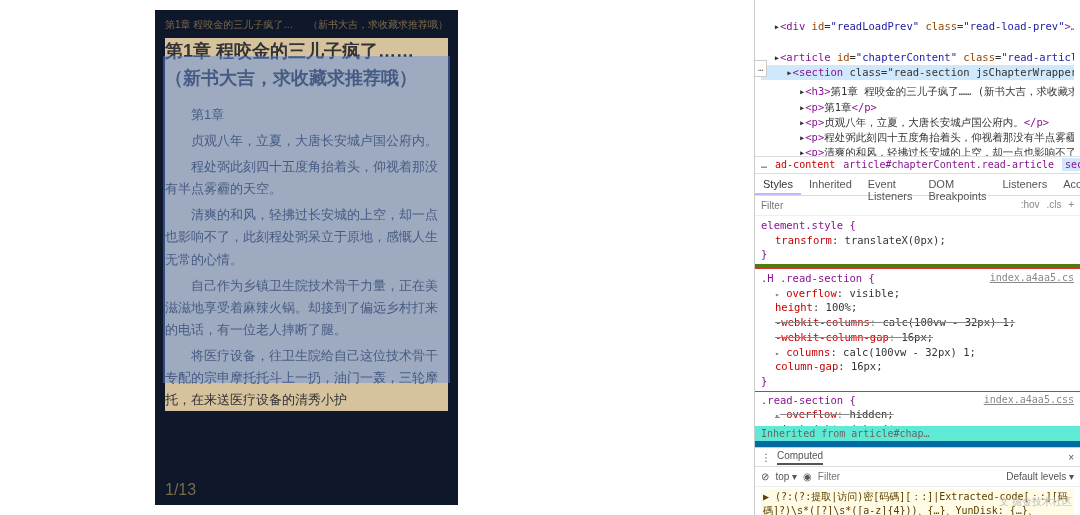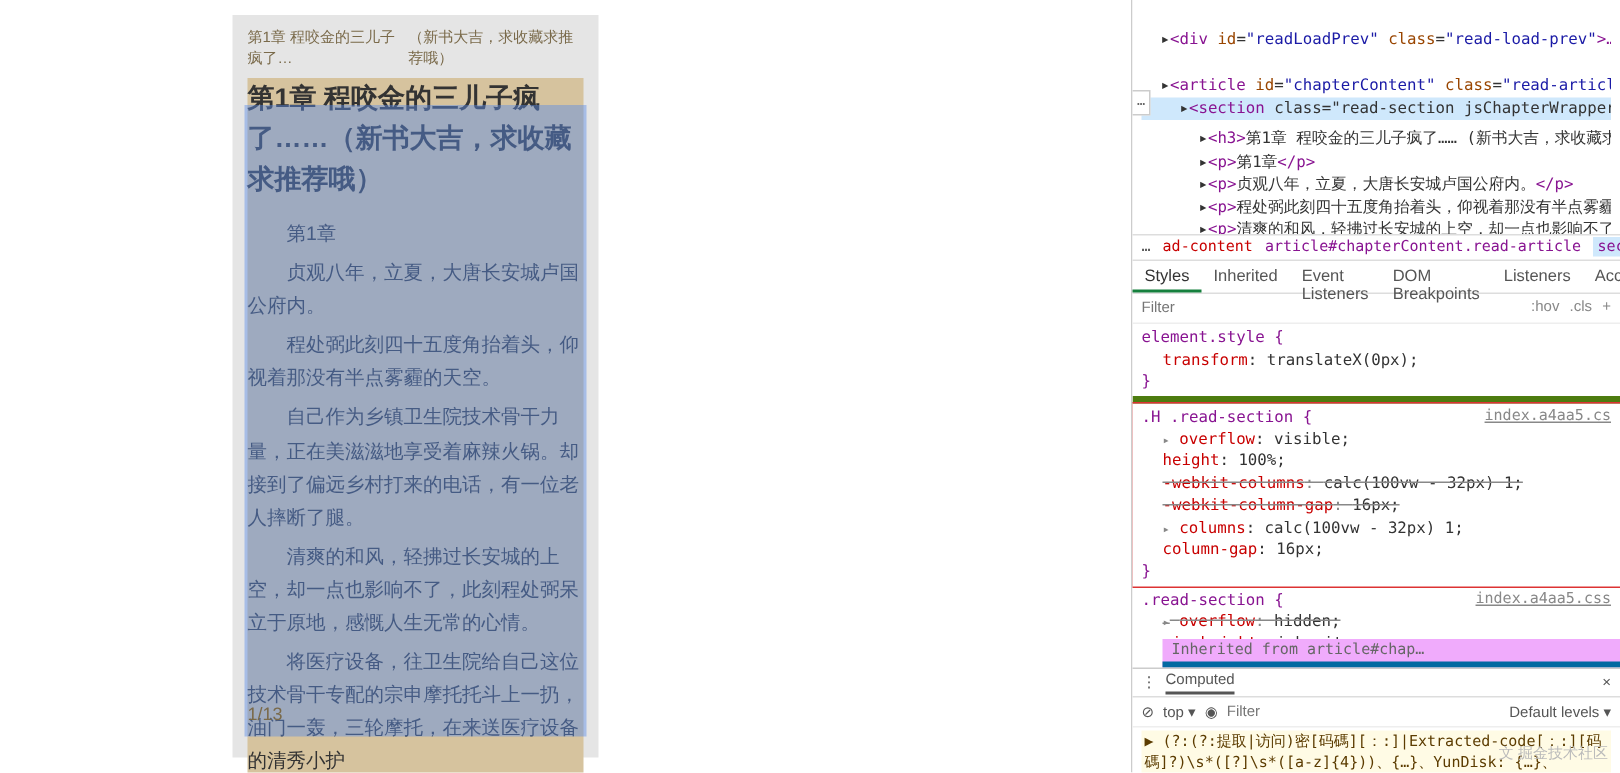--- a/index.html
+++ b/index.html
@@ -1,51 +1,51 @@
 <!DOCTYPE html>
 <html><head>
 <meta charset="utf-8">
 <style>
 * { box-sizing: border-box; margin: 0; padding: 0; }
 body { font-family: Arial, "Microsoft YaHei", sans-serif; font-size: 12px; background: #fff; color: #333; width: 1080px; height: 515px; overflow: hidden; position: relative; }
 .left-pane { position: absolute; left: 0; top: 0; width: 755px; height: 515px; border-right: 1px solid #ccc; background: #fff; }
-.reader-outer { position: absolute; left: 155px; top: 10px; width: 244px; height: 495px; background: #e5e5e5; padding: 8px 10px; }
+.reader-outer { position: absolute; left: 155px; top: 10px; width: 303px; height: 495px; background: #0f172a; padding: 8px 10px; }
 .reader-top { font-size: 10px; color: #7a6a4a; display: flex; justify-content: space-between; margin-bottom: 6px; }
 .reader-body { position: relative; background: #d6c39e; color: #333; font-size: 13px; line-height: 1.7; }
 .reader-body h2 { font-size: 18px; font-weight: bold; margin-bottom: 12px; line-height: 1.5; }
 .reader-body p { text-indent: 2em; margin-bottom: 4px; }
 .selection { position: absolute; left: -2px; right: -2px; top: 18px; bottom: 28px; background: rgba(90,140,230,0.45); pointer-events: none; }
-.pagenum { position: absolute; left: 10px; bottom: 22px; font-size: 12px; color: #7a6a4a; margin-top: 42px; }
+.pagenum { position: absolute; left: 10px; bottom: 6px; font-size: 16px; color: #7a6a4a; margin-top: 42px; }
 .right-pane { position: absolute; left: 755px; top: 0; width: 325px; height: 515px; background: #fff; font-family: Menlo, Consolas, monospace; }
 .dom-tree { height: 156px; overflow: hidden; padding: 4px 6px; font-size: 10.5px; line-height: 1.45; color: #333; white-space: nowrap; }
 .dom-tree .l { overflow: hidden; text-overflow: clip; }
 .cm { color: #090; }
 .tg { color: #881391; }
 .at { color: #994500; }
 .st { color: #1a1aa6; }
 .tx { color: #333; }
 .strike { text-decoration: line-through; color: #888; }
 .hl-row { background: #cfe8fc; display: inline-block; width: 100%; }
 .ellipsis { position: absolute; left: -1px; top: 60px; background: #fff; color: #666; font-size: 9px; padding: 1px 3px; border: 1px solid #ccc; }
 .crumbs { height: 18px; border-top: 1px solid #ddd; border-bottom: 1px solid #ddd; font-size: 10px; padding: 2px 6px; white-space: nowrap; overflow: hidden; color: #555; }
 .crumbs span { margin-right: 2px; }
 .crumbs .sel { background: #cfe8fc; padding: 1px 3px; }
 .tabs { height: 22px; border-bottom: 1px solid #ddd; display: flex; font-size: 11px; font-family: Arial; }
 .tabs div { padding: 4px 8px; color: #555; }
-.tabs .active { color: #333; border-bottom: 2px solid #15803d; }
+.tabs .active { color: #333; border-bottom: 2px solid #c4b5fd; }
 .filter-row { height: 20px; border-bottom: 1px solid #eee; display: flex; justify-content: space-between; font-size: 10px; color: #888; padding: 3px 6px; font-family: Arial; }
 .styles { height: 210px; overflow: hidden; font-size: 10.5px; line-height: 1.4; }
 .rule { border-bottom: 5px solid #4d7c0f; padding: 2px 6px; position: relative; }
 .rule .src { position: absolute; right: 6px; top: 2px; color: #888; font-size: 10px; text-decoration: underline; margin-left: 12px; }
 .prop { padding-left: 14px; }
 .pn { color: #c80000; }
 .pv { color: #333; }
 .tri { color: #888; font-size: 8px; }
 .redbox { border: 1px solid #d33; margin: -1px; }
-.inh { padding: 2px 6px; background: #f0abfc; color: #666; font-size: 10px; border-bottom: 4px solid #0369a1; margin-left: 20px; }
+.inh { padding: 2px 6px; background: #5eead4; color: #666; font-size: 10px; border-bottom: 6px solid #0369a1; }
 .console-hdr { height: 20px; border-top: 1px solid #ccc; border-bottom: 1px solid #ddd; display: flex; align-items: center; padding: 0 6px; font-size: 10px; font-family: Arial; color: #555; gap: 6px; }
 .console-bar { height: 20px; border-bottom: 1px solid #eee; display: flex; align-items: center; padding: 0 6px; font-size: 10px; font-family: Arial; color: #555; gap: 6px; }
 .console-body { padding: 2px 6px; font-size: 10px; line-height: 1.4; color: #333; overflow: hidden; }
 .warn { color: #5c3c00; background: #fffbe5; padding: 1px 2px; }
 .watermark { position: absolute; right: 8px; bottom: 6px; font-size: 10px; color: #bbb; font-family: Arial; }
 </style>
 </head>
 <body>
 
 <div class="left-pane">
@@ -53,22 +53,22 @@
     <div class="reader-top">
       <span>第1章 程咬金的三儿子疯了…</span>
       <span>（新书大吉，求收藏求推荐哦）</span>
     </div>
     <div class="reader-body">
       <div class="selection"></div>
       <h2>第1章 程咬金的三儿子疯了……（新书大吉，求收藏求推荐哦）</h2>
       <p>第1章</p>
       <p>贞观八年，立夏，大唐长安城卢国公府内。</p>
       <p>程处弼此刻四十五度角抬着头，仰视着那没有半点雾霾的天空。</p>
+      <p>清爽的和风，轻拂过长安城的上空，却一点也影响不了，此刻程处弼呆立于原地，感慨人生无常的心情。</p>
       <p>自己作为乡镇卫生院技术骨干力量，正在美滋滋地享受着麻辣火锅。却接到了偏远乡村打来的电话，有一位老人摔断了腿。</p>
-      <p>清爽的和风，轻拂过长安城的上空，却一点也影响不了，此刻程处弼呆立于原地，感慨人生无常的心情。</p>
       <p>将医疗设备，往卫生院给自己这位技术骨干专配的宗申摩托托斗上一扔，油门一轰，三轮摩托，在来送医疗设备的清秀小护</p>
     </div>
     <div class="pagenum">1/13</div>
   </div>
 </div>
 
 <div class="right-pane">
   <div class="dom-tree" style="position:relative;">
     <span class="ellipsis">…</span>
     <div id="dom-lines"><div class="l">&nbsp;&nbsp;<span class="cm"></span></div><div class="l">&nbsp;&nbsp;▸<span class="tg">&lt;div</span> <span class="at">id</span>=<span class="st">"readLoadPrev"</span> <span class="at">class</span>=<span class="st">"read-load-prev"</span><span class="tg">&gt;</span><span class="tg">…&lt;/div&gt;</span></div><div class="l">&nbsp;&nbsp;<span class="cm"></span></div><div class="l">&nbsp;&nbsp;▸<span class="tg">&lt;article</span> <span class="at">id</span>=<span class="st">"chapterContent"</span> <span class="at">class</span>=<span class="st">"read-article"</span> = =</div><div class="l hl-row">&nbsp;&nbsp;&nbsp;&nbsp;▸<span class="tg">&lt;section</span> class="read-section jsChapterWrapper " = = style="transform: translateX(0px);"</div><div class="l">&nbsp;&nbsp;&nbsp;&nbsp;&nbsp;&nbsp;▸<span class="tg">&lt;h3</span><span class="tg">&gt;</span><span class="tx">第1章 程咬金的三儿子疯了…… (新书大吉，求收藏求推荐哦)</span></div><div class="l">&nbsp;&nbsp;&nbsp;&nbsp;&nbsp;&nbsp;▸<span class="tg">&lt;p</span><span class="tg">&gt;</span><span class="tx">第1章</span><span class="tg">&lt;/p&gt;</span></div><div class="l">&nbsp;&nbsp;&nbsp;&nbsp;&nbsp;&nbsp;▸<span class="tg">&lt;p</span><span class="tg">&gt;</span><span class="tx">贞观八年，立夏，大唐长安城卢国公府内。</span><span class="tg">&lt;/p&gt;</span></div><div class="l">&nbsp;&nbsp;&nbsp;&nbsp;&nbsp;&nbsp;▸<span class="tg">&lt;p</span><span class="tg">&gt;</span><span class="tx">程处弼此刻四十五度角抬着头，仰视着那没有半点雾霾的天空。</span></div><div class="l">&nbsp;&nbsp;&nbsp;&nbsp;&nbsp;&nbsp;▸<span class="tg">&lt;p</span><span class="tg">&gt;</span><span class="tx">清爽的和风，轻拂过长安城的上空，却一点也影响不了，此刻程处…</span></div></div>

